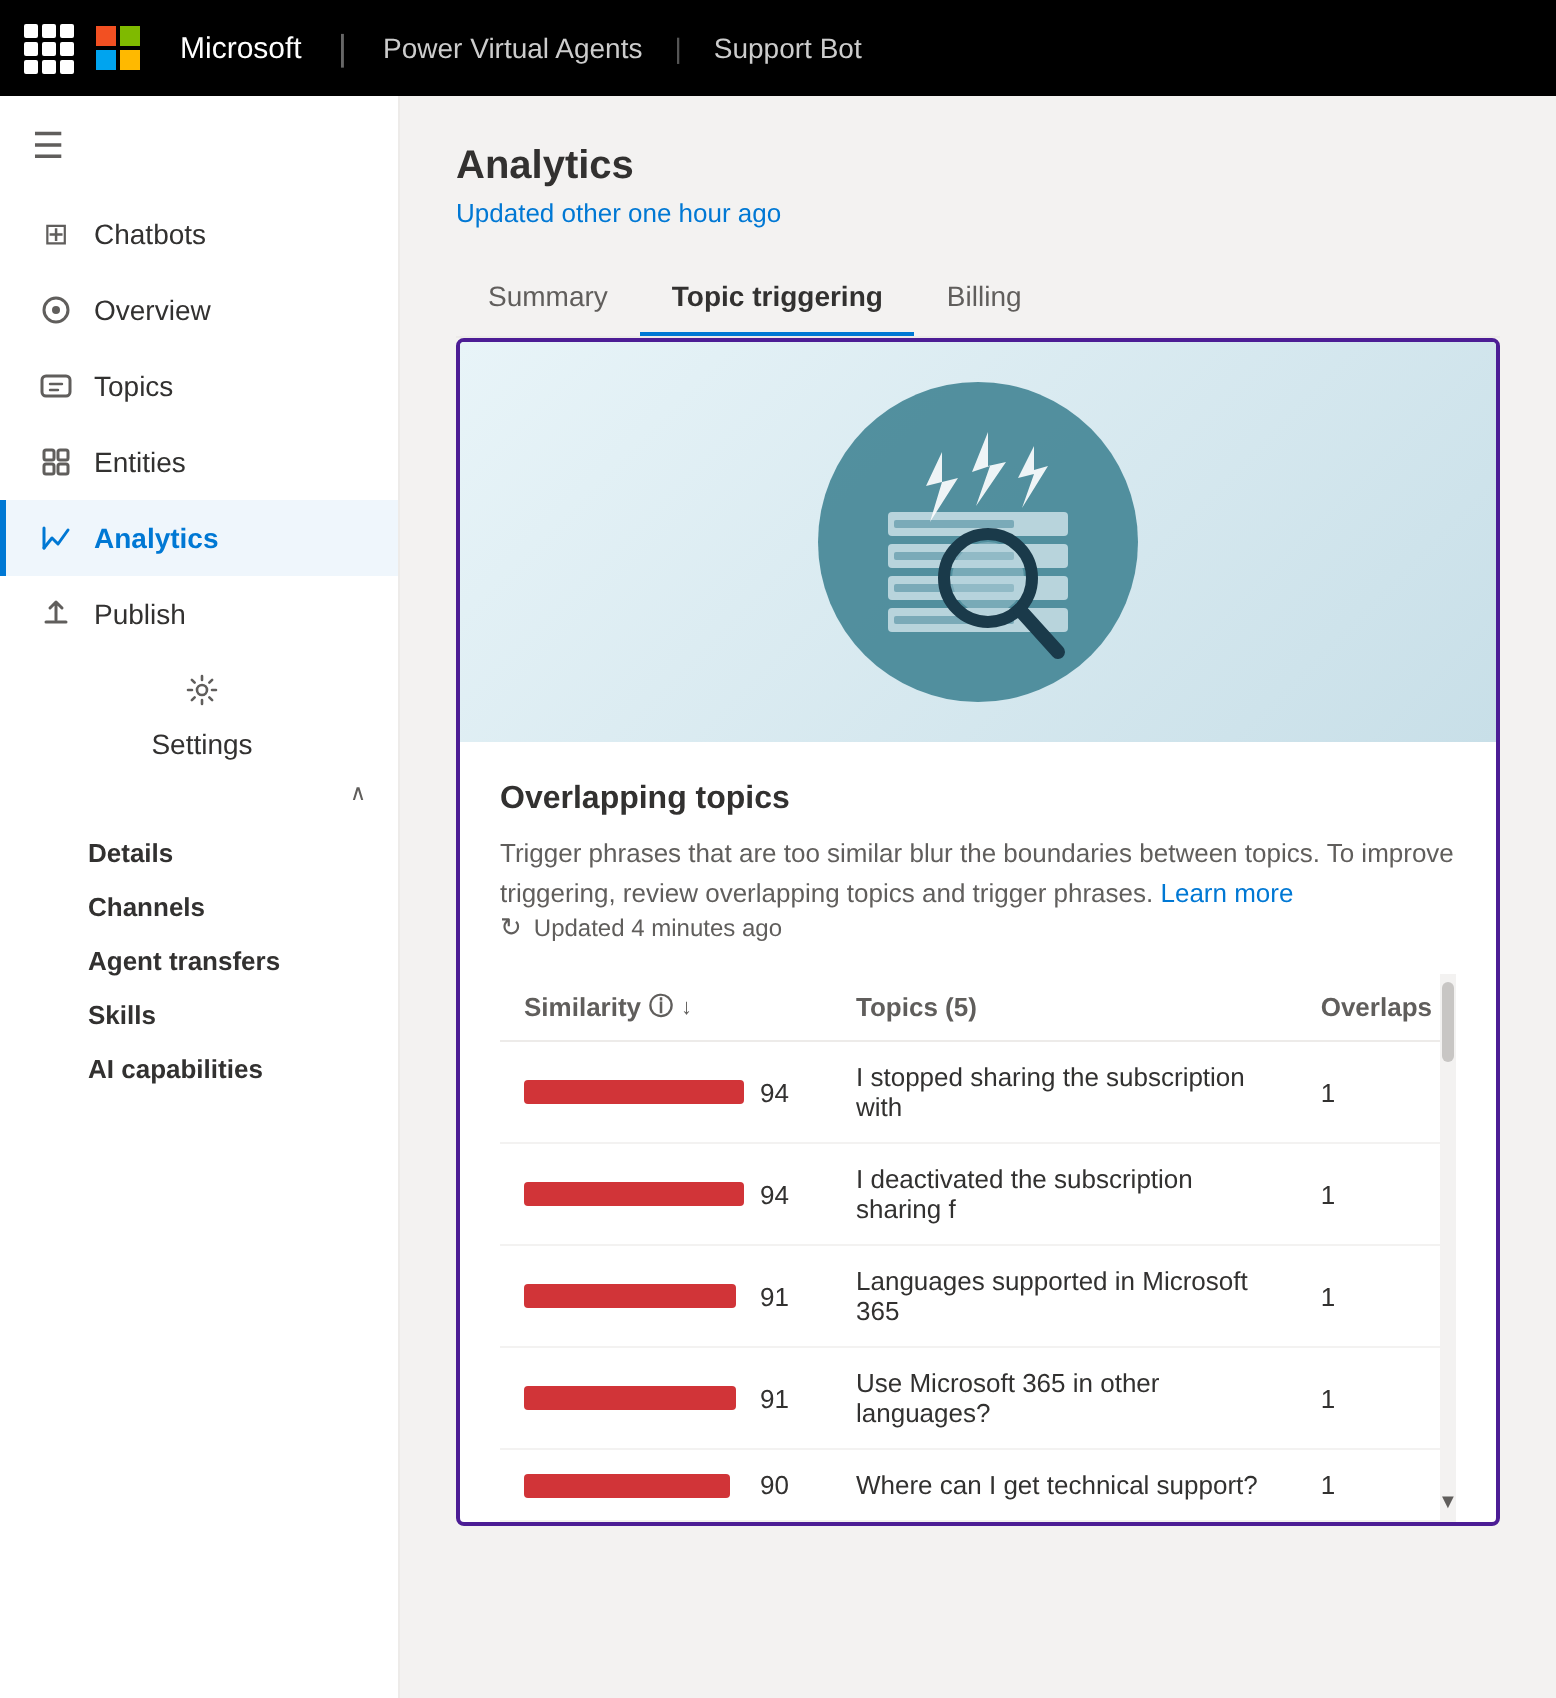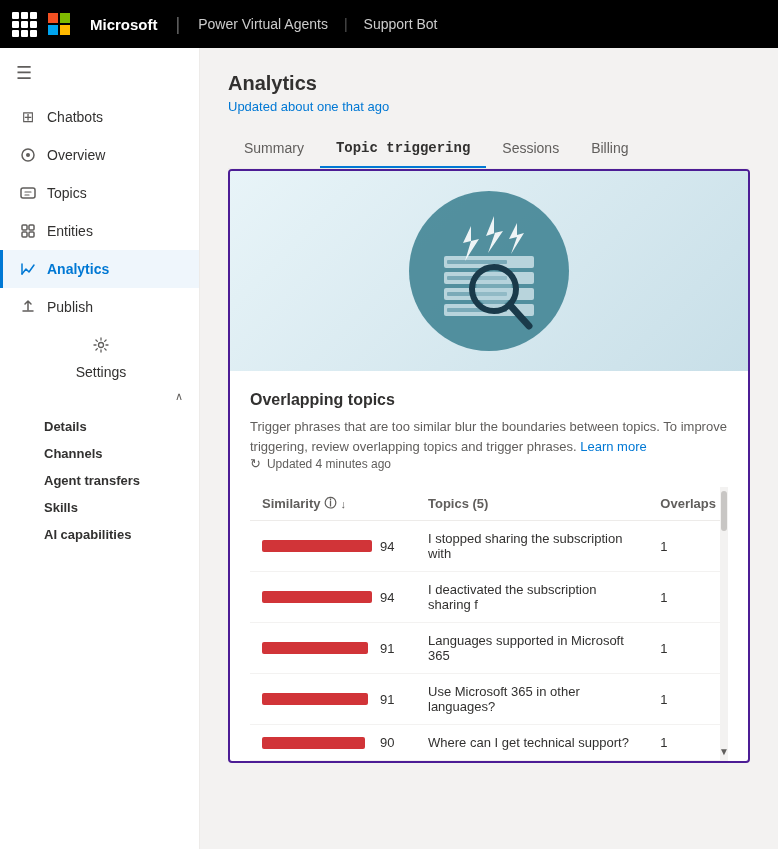--- a/index.html
+++ b/index.html
@@ -22,21 +22,21 @@
       cursor: pointer;
     }
     .topbar-waffle-dot { background: #fff; border-radius: 1px; }
     .topbar-logo { display: flex; gap: 2px; align-items: center; }
     .logo-square { width: 10px; height: 10px; }
     .logo-red { background: #f25022; }
     .logo-green { background: #7fba00; }
     .logo-blue { background: #00a4ef; }
     .logo-yellow { background: #ffb900; }
     .logo-grid { display: grid; grid-template-columns: 10px 10px; grid-template-rows: 10px 10px; gap: 2px; }
-    .topbar-company { font-size: 15px; font-weight: 700; color: #fff; margin-left: 8px; }
+    .topbar-company { font-size: 15px; font-weight: 400; color: #fff; margin-left: 8px; }
     .topbar-divider { color: #666; font-size: 18px; margin: 0 6px; }
     .topbar-app { font-size: 14px; color: #ccc; }
     .topbar-sep { color: #555; margin: 0 4px; }
     .topbar-bot { font-size: 14px; color: #ccc; }
 
     
     .layout { display: flex; flex: 1; overflow: hidden; }
 
     
     .sidebar {
@@ -113,21 +113,20 @@
       font-size: 14px;
       cursor: pointer;
       color: #605e5c;
       border-bottom: 2px solid transparent;
       white-space: nowrap;
     }
     .tab.active {
       color: #323130;
       font-weight: 600;
       border-bottom: 2px solid #0078d4;
-      font-family: Liberation Mono, monospace;
     }
 
     
     .content-card {
       background: #fff;
       border: 2px solid #4c1d95;
       border-radius: 4px;
       overflow: hidden;
     }
 
@@ -337,26 +336,25 @@
     </div>
     <div class="sidebar-sub">Details</div>
     <div class="sidebar-sub">Channels</div>
     <div class="sidebar-sub">Agent transfers</div>
     <div class="sidebar-sub">Skills</div>
     <div class="sidebar-sub">AI capabilities</div>
   </div>
 
   <div class="main">
     <h1 class="page-title">Analytics</h1>
-    <div class="updated-text">Updated about one that ago</div>
+    <div class="updated-text">Updated other one hour ago</div>
 
     <div class="tabs">
       <div class="tab">Summary</div>
       <div class="tab active">Topic triggering</div>
-      <div class="tab">Sessions</div>
       <div class="tab">Billing</div>
     </div>
 
     <div class="content-card">
 
       <div class="illustration-area">
         <svg class="illustration-svg" viewBox="0 0 200 180" xmlns="http://www.w3.org/2000/svg">
 
           <circle cx="100" cy="90" r="80" fill="#3a7f8f" opacity="0.85"></circle>
 

